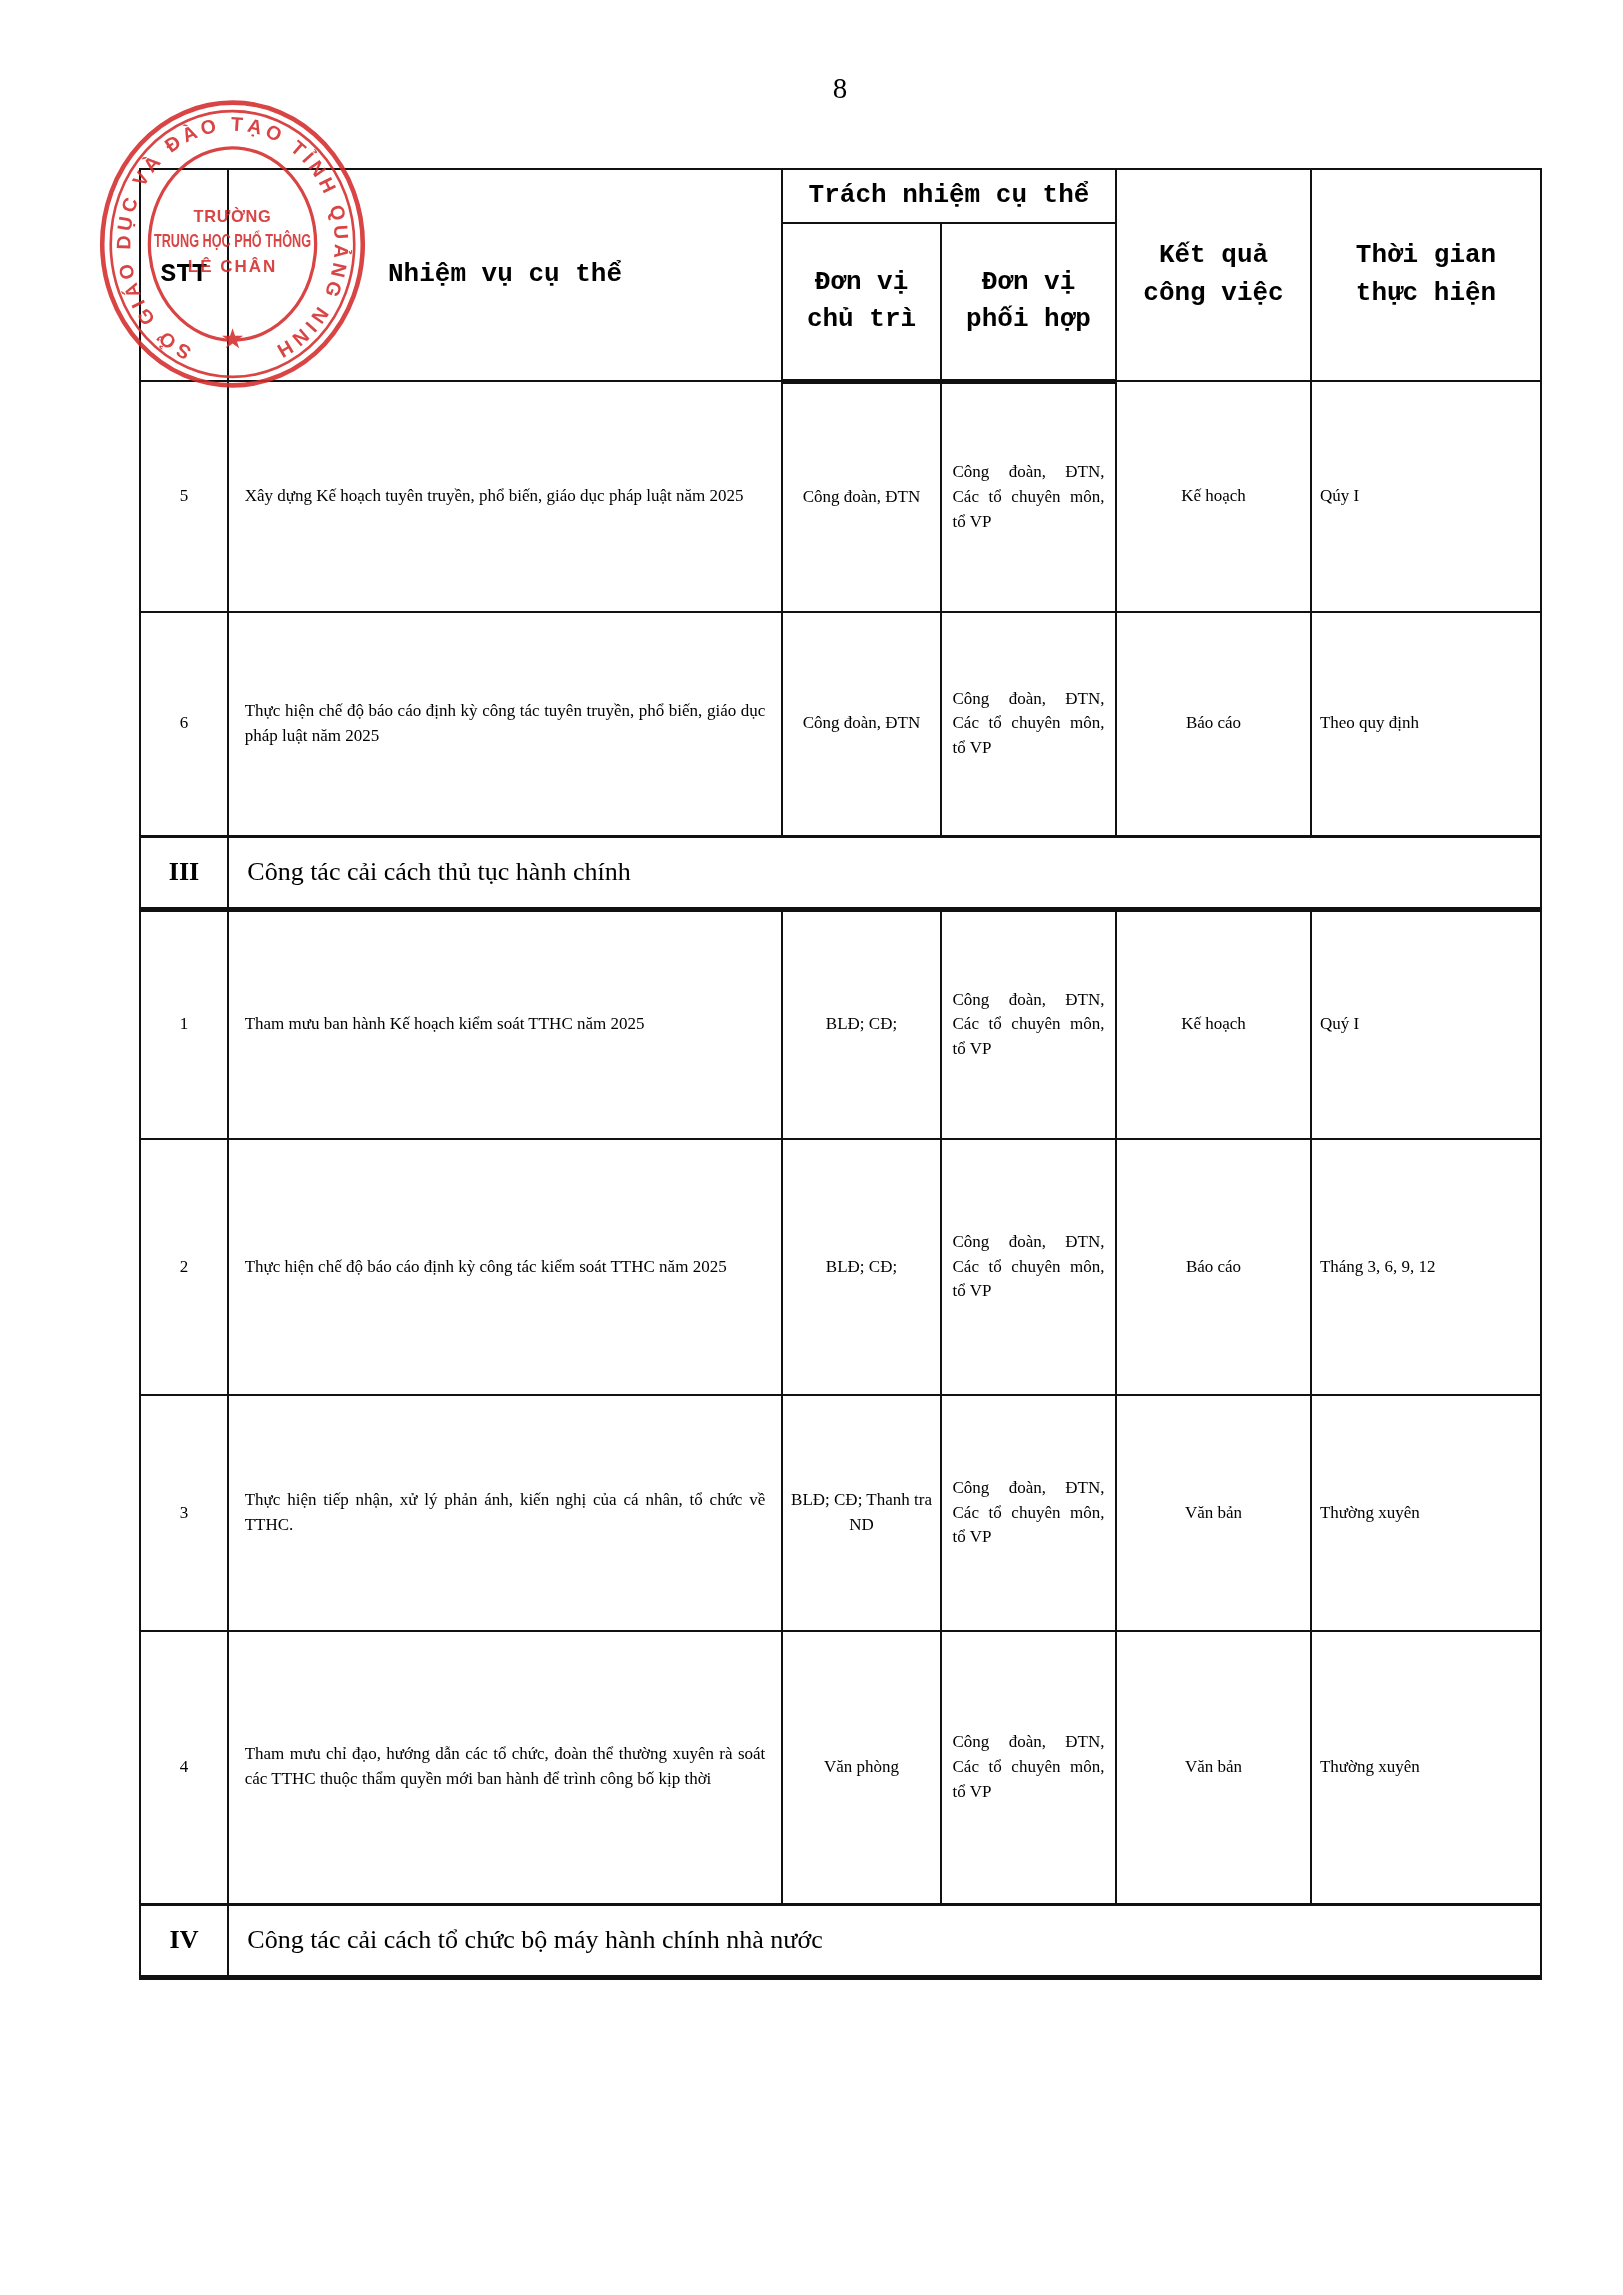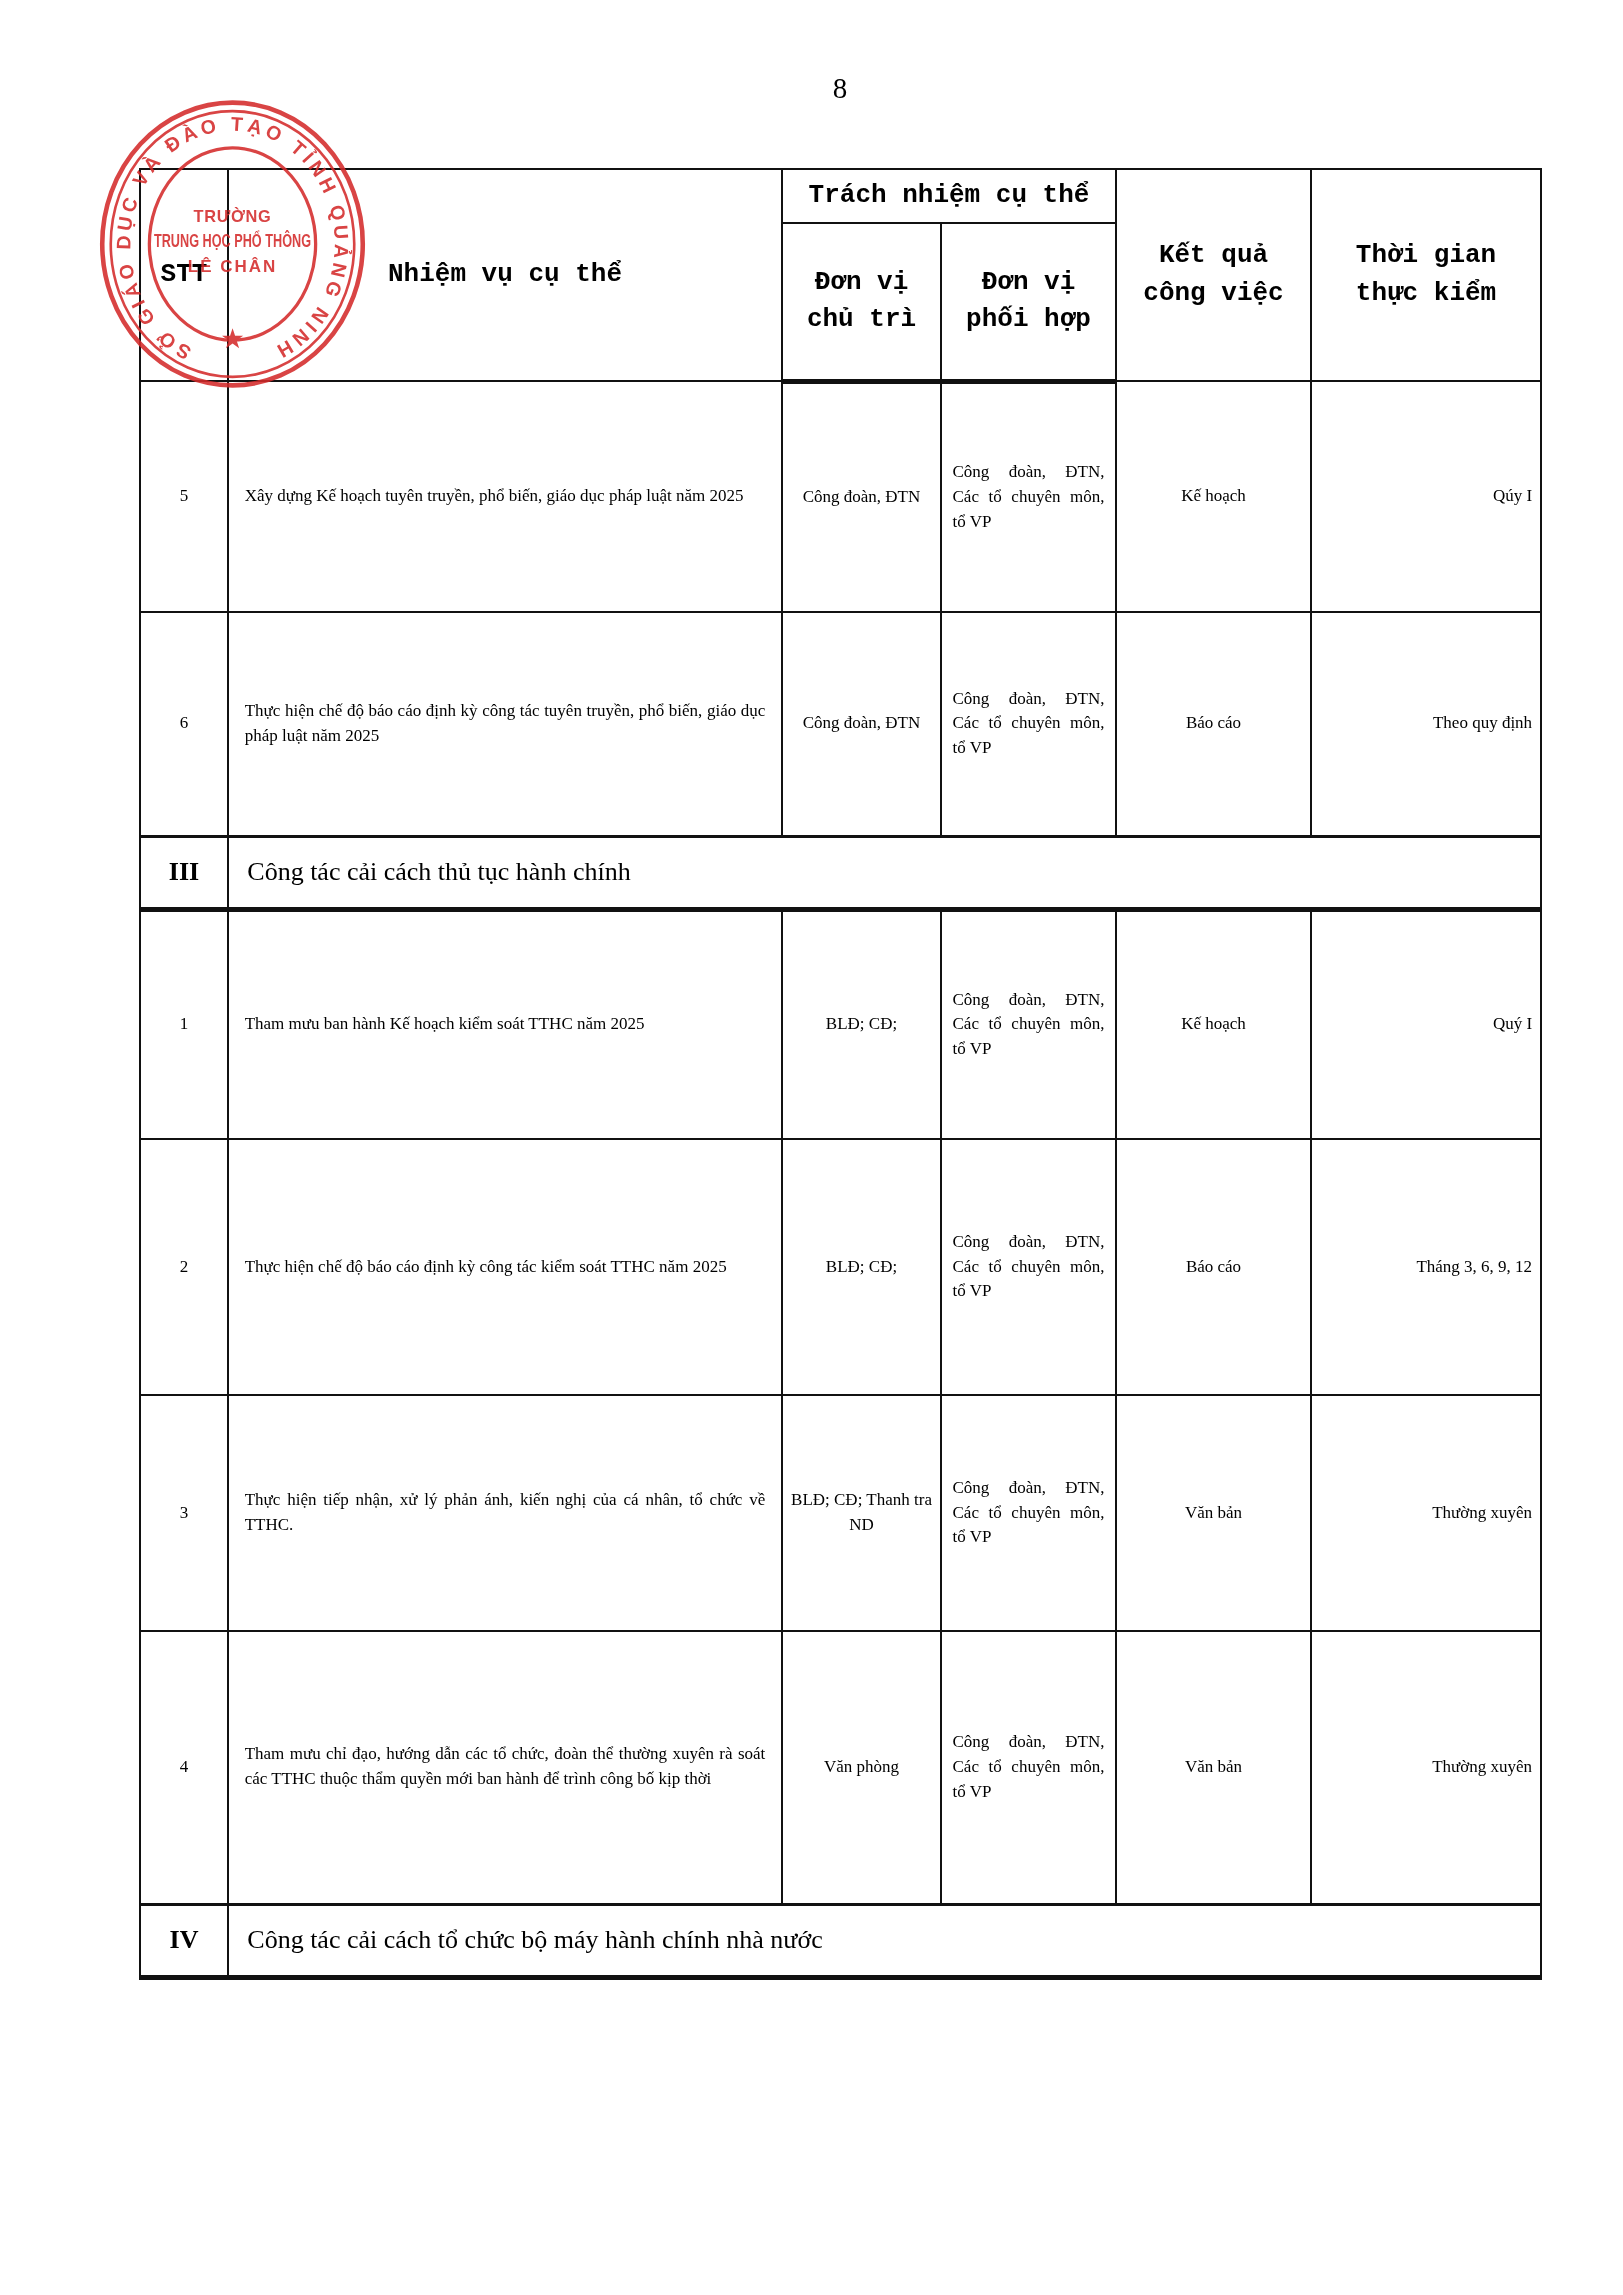--- a/index.html
+++ b/index.html
@@ -43,21 +43,21 @@
     font-size:26px;
     line-height:1.45;
     font-family:Liberation Mono, monospace;
   }
   tr.hdr-b th{ border-bottom:5.9px solid #111; }
   td.c-stt{ text-align:center; }
   td.c-task{ text-align:justify; text-justify:inter-word; padding:6.5px 15.7px; }
   td.c-lead{ text-align:center; padding:3.9px 6.5px;margin-left:48px; }
   td.c-coord{ text-align:justify; text-justify:inter-word; padding:6.5px 10.5px; }
   td.c-result{ text-align:center; padding:3.9px 5.2px; }
-  td.c-time{ text-align:right; padding:3.9px 7.9px;border-radius:18px; }
+  td.c-time{ text-align:left; padding:3.9px 7.9px;border-radius:18px; }
   tr.section td{ border-top:3.3px solid #111; border-bottom:5.2px solid #111;margin-left:26px; }
   tr.section td.sec-title{
     font-weight:normal;
     text-align:left;
     padding:6.5px 18.3px;
     font-size:26px;
   }
   tr.section td.c-stt{ font-weight:bold; font-size:26px; }
   .stamp{
     position:absolute;
@@ -93,21 +93,21 @@
       <col style="width:175px">
       <col style="width:195px">
       <col style="width:230px">
     </colgroup>
     <thead>
       <tr style="height:54px">
         <th rowspan="2">STT</th>
         <th rowspan="2">Nhiệm vụ cụ thể</th>
         <th colspan="2">Trách nhiệm cụ thể</th>
         <th rowspan="2">Kết quả công việc</th>
-        <th rowspan="2">Thời gian thực kiểm</th>
+        <th rowspan="2">Thời gian thực hiện</th>
       </tr>
       <tr class="hdr-b" style="height:158px">
         <th>Đơn vị chủ trì</th>
         <th>Đơn vị phối hợp</th>
       </tr>
     </thead>
     <tbody id="rows-body">
         <tr style="height: 231px;">
     <td class="c-stt">5</td>
     <td class="c-task">Xây dựng Kế hoạch tuyên truyền, phổ biến, giáo dục pháp luật năm 2025</td>

